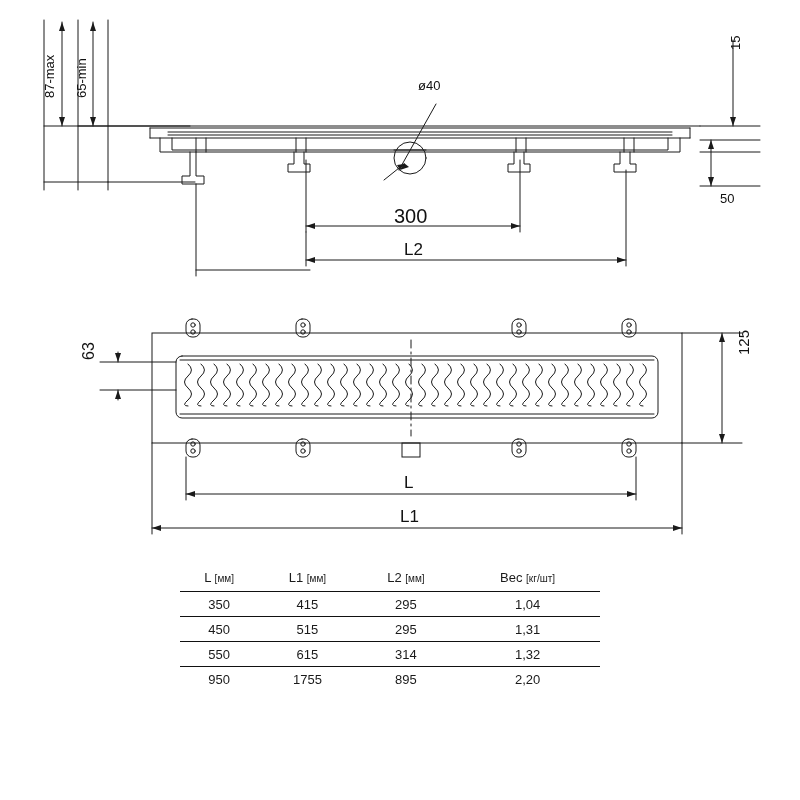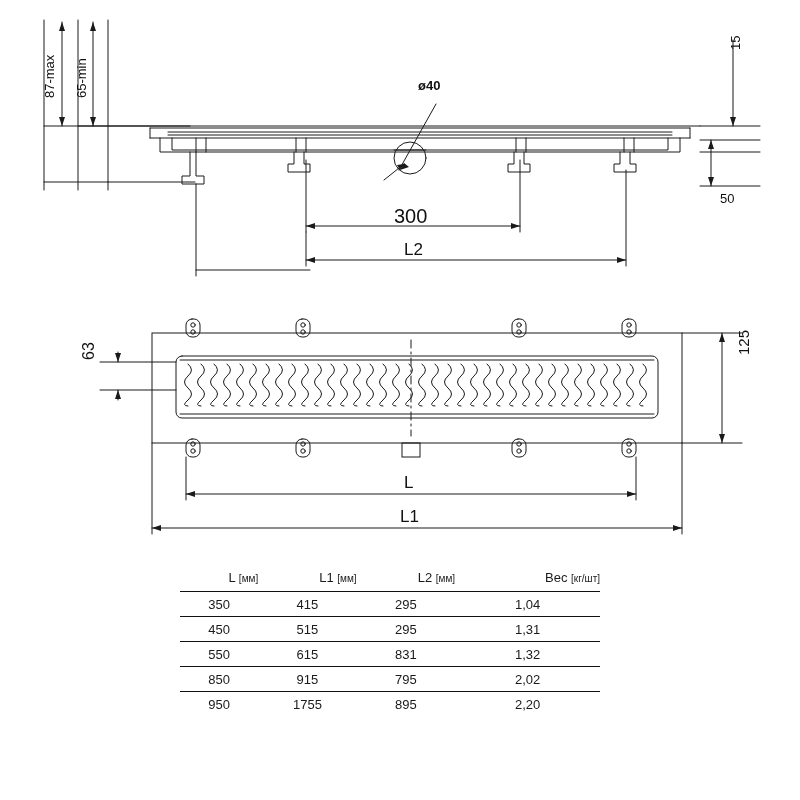--- a/index.html
+++ b/index.html
@@ -5,21 +5,21 @@
   html,body{margin:0;padding:0;background:#ffffff;}
   body{width:800px;height:800px;position:relative;overflow:hidden;
        font-family:"Liberation Sans",sans-serif;color:#1a1a1a;}
   .stage{position:absolute;left:0;top:0;width:800px;height:800px;}
   svg{position:absolute;left:0;top:0;width:800px;height:800px;}
   .lbl{position:absolute;font-size:13px;color:#111;white-space:nowrap;}
   .lbl.rot{transform-origin:left top;transform:rotate(-90deg);}
   .tbl{position:absolute;left:180px;top:565px;width:420px;}
   .tbl table{border-collapse:collapse;width:100%;}
   .tbl th,.tbl td{font-weight:normal;font-size:13px;text-align:center;padding:5px 0 4px 0;}
-  .tbl th{font-size:13px;padding-bottom:6px;text-align:right;}
+  .tbl th{font-size:13px;padding-bottom:6px;}
   .tbl tr.hdr th{border-bottom:1px solid #111;}
   .tbl td{border-bottom:1px solid #111;margin-top:20px;}
   .tbl tr:last-child td{border-bottom:none;}
   .sub{font-size:10px;}
 </style>
 </head>
 <body>
 
 <div class="stage">
 
@@ -200,21 +200,21 @@
     <line x1="152" y1="443" x2="152" y2="534"></line>
     <line x1="682" y1="443" x2="682" y2="534"></line>
     <line x1="152" y1="528" x2="682" y2="528"></line>
     <polygon points="152,528 161,525 161,531" fill="#1a1a1a" stroke="none"></polygon>
     <polygon points="682,528 673,525 673,531" fill="#1a1a1a" stroke="none"></polygon>
   </g>
 </svg>
 
 <div class="lbl rot" style="left:42px; top:98px;">87-max</div>
 <div class="lbl rot" style="left:74px; top:98px;">65-min</div>
-<div class="lbl" style="left:418px; top:78px;font-weight:bold;">ø40</div>
+<div class="lbl" style="left:418px; top:78px;">ø40</div>
 <div class="lbl rot" style="left:728px; top:50px;">15</div>
 <div class="lbl" style="left:720px; top:144px;margin-top:47px;">50</div>
 <div class="lbl" style="left:394px; top:205px; font-size:20px;">300</div>
 <div class="lbl" style="left:404px; top:240px; font-size:17px;">L2</div>
 
 <div class="lbl rot" style="left:80px; top:360px; font-size:16px;">63</div>
 <div class="lbl rot" style="left:735px; top:355px; font-size:15px;">125</div>
 <div class="lbl" style="left:404px; top:473px; font-size:17px;">L</div>
 <div class="lbl" style="left:400px; top:507px; font-size:17px;">L1</div>
 
@@ -237,28 +237,22 @@
       </tr>
       <tr>
         <td>450</td>
         <td>515</td>
         <td>295</td>
         <td>1,31</td>
       </tr>
       <tr>
         <td>550</td>
         <td>615</td>
-        <td>831</td>
+        <td>314</td>
         <td>1,32</td>
-      </tr>
-      <tr>
-        <td>850</td>
-        <td>915</td>
-        <td>795</td>
-        <td>2,02</td>
       </tr>
       <tr>
         <td>950</td>
         <td>1755</td>
         <td>895</td>
         <td>2,20</td>
       </tr>
     </tbody>
   </table>
 </div>

